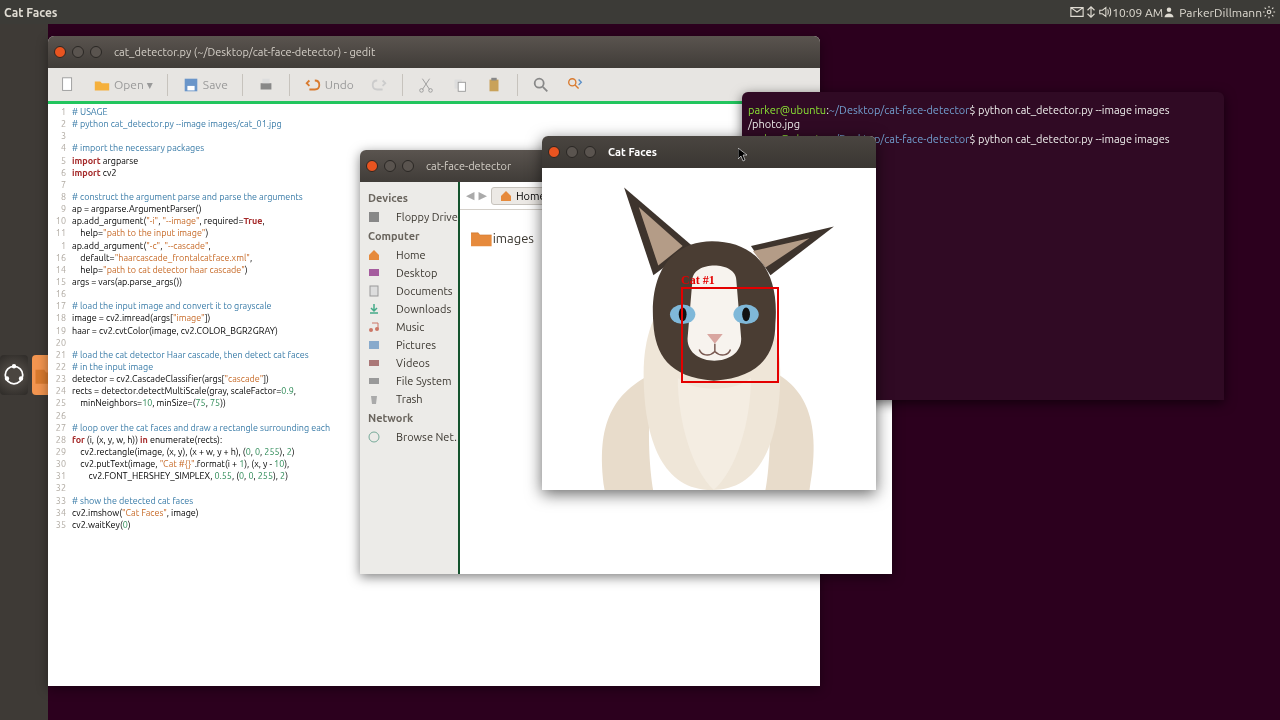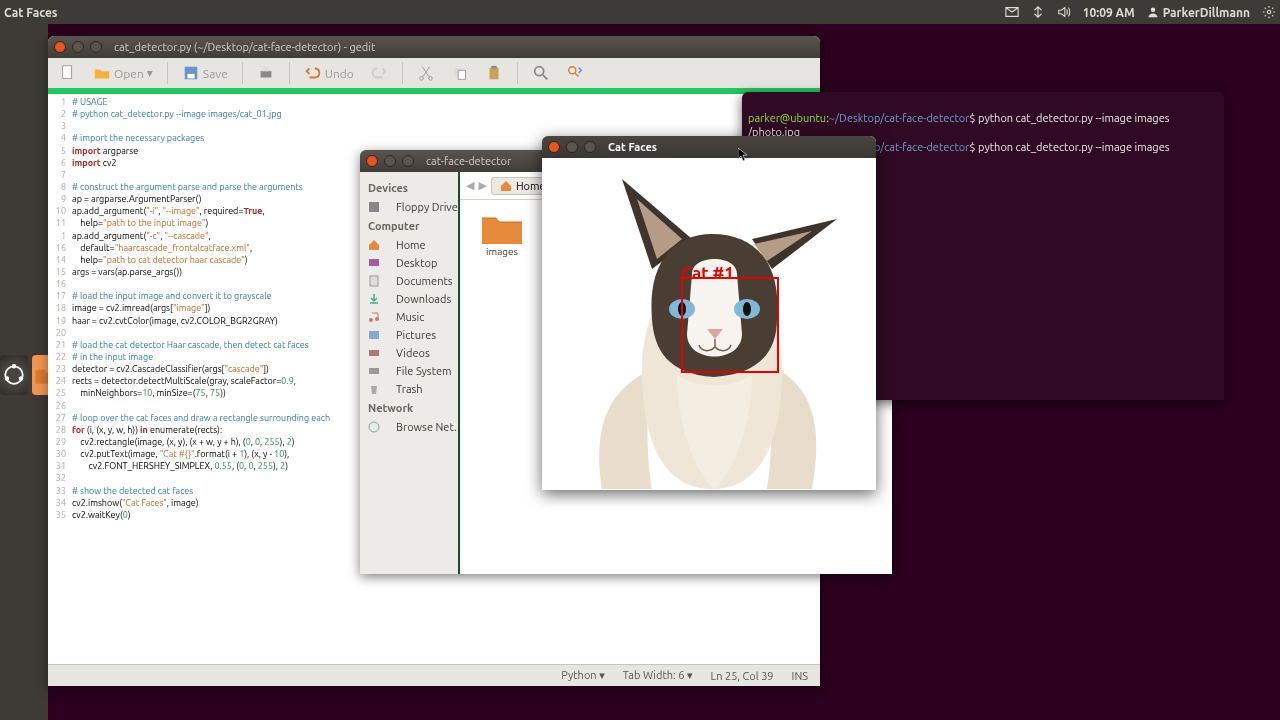--- a/index.html
+++ b/index.html
@@ -2,37 +2,37 @@
 <html><head>
 <meta charset="utf-8">
 <style>
 * { margin: 0; padding: 0; box-sizing: border-box; font-family: Ubuntu, "Liberation Sans", sans-serif; }
 body { width: 1280px; height: 720px; background: #2c001e; overflow: hidden; position: relative; }
 
 
 .top-panel { position: absolute; top: 0; left: 0; right: 0; height: 24px; background: #3c3b37; color: #dfdbd2; display: flex; align-items: center; padding: 0 4px; font-size: 12px; }
 .top-panel .title { font-weight: bold; }
 .top-panel .spacer { flex: 1; }
-.top-panel .indicator { margin-left: 12px; display: flex; align-items: center; gap: 4px; font-weight: bold; }
+.top-panel .indicator { display: flex; align-items: center; gap: 4px; }
 .top-panel svg { fill: #dfdbd2; }
 
 
 .launcher { position: absolute; left: 0; top: 24px; bottom: 0; width: 48px; background: #3e3a36; display: flex; flex-direction: row; align-items: center; padding-top: 6px; gap: 4px; }
 .launcher-item { width: 40px; height: 40px; border-radius: 4px; display: flex; align-items: center; justify-content: center; position: relative; }
 .launcher-item.dash { background: radial-gradient(circle, #4a4540 40%, #2d2a27); }
 .launcher-item svg { width: 28px; height: 28px; }
 .badge { position: absolute; bottom: -2px; right: -2px; background: #dd4814; color: #fff; font-size: 8px; padding: 0 3px; border-radius: 3px; }
 
 
 .gedit { position: absolute; left: 48px; top: 36px; width: 772px; height: 650px; background: #f2f1f0; border-radius: 6px 6px 0 0; box-shadow: 0 3px 12px rgba(0,0,0,.4); display: flex; flex-direction: column; }
-.win-titlebar { height: 22px; background: linear-gradient(#5a544f,#403c38); border-radius: 6px 6px 0 0; display: flex; align-items: center; padding: 0 6px; gap: 6px; }
+.win-titlebar { height: 32px; background: linear-gradient(#5a544f,#403c38); border-radius: 6px 6px 0 0; display: flex; align-items: center; padding: 0 6px; gap: 6px; }
 .win-btn { width: 12px; height: 12px; border-radius: 50%; background: #5a544f; border: 1px solid #2a2724; }
 .win-btn.close { background: #e95420; }
 .win-title { color: #d4cfc7; font-size: 11px; margin-left: 6px; }
-.gedit-toolbar { height: 36px; background: #e7e5e2; border-bottom: 6px solid #22c55e; display: flex; align-items: center; padding: 0 6px; gap: 6px; }
+.gedit-toolbar { height: 36px; background: #e7e5e2; border-bottom: 3px solid #22c55e; display: flex; align-items: center; padding: 0 6px; gap: 6px; }
 .tb-btn { display: flex; align-items: center; gap: 3px; padding: 3px 5px; color: #999; font-size: 12px; }
 .tb-btn svg { width: 18px; height: 18px; }
 .tb-sep { width: 1px; height: 22px; background: #c7c3bd; margin: 0 3px; }
 .gedit-tabs { height: 24px; background: #e7e5e2; display: flex; align-items: flex-end; padding-left: 6px; }
 .gedit-tab { background: #fff; border: 1px solid #c7c3bd; border-bottom: none; padding: 3px 22px 3px 8px; font-size: 11px; border-radius: 3px 3px 0 0; position: relative; }
 .gedit-tab .tab-x { position: absolute; right: 4px; top: 3px; color: #888; font-size: 10px; }
 .code-area { flex: 1; background: #fff; font-family: "DejaVu Sans Mono", monospace; font-size: 9px; line-height: 1.35; overflow: hidden; padding: 2px 0; }
 .code-line { display: flex; }
 .gutter { width: 24px; text-align: right; padding-right: 6px; color: #b0aaa2; user-select: none; }
 .code-text { white-space: pre; }
@@ -46,36 +46,36 @@
 .nautilus { position: absolute; left: 360px; top: 150px; width: 532px; height: 424px; background: #f2f1f0; border-radius: 6px 6px 0 0; box-shadow: 0 3px 12px rgba(0,0,0,.5); display: flex; flex-direction: column; }
 .naut-body { flex: 1; display: flex; }
 .naut-sidebar { width: 100px; background: #ecebe8; border-right: 2px solid #14532d; padding: 6px 0; font-size: 11px; overflow: hidden; }
 .side-h { padding: 4px 8px; font-weight: bold; color: #6a655e; font-size: 11px; }
 .side-i { padding: 3px 8px 3px 8px; display: flex; align-items: center; gap: 16px; color: #3a362f; white-space: nowrap; }
 .side-i svg { width: 12px; height: 12px; flex-shrink: 0; }
 .naut-main { flex: 1; background: #fff; display: flex; flex-direction: column; }
 .naut-path { height: 28px; border-bottom: 1px solid #d4d0ca; display: flex; align-items: center; padding: 0 6px; gap: 4px; font-size: 11px; }
 .crumb { background: #ece9e5; border: 1px solid #c7c3bd; border-radius: 3px; padding: 2px 8px; display: flex; align-items: center; gap: 4px; }
 .naut-icons { flex: 1; padding: 10px; display: flex; align-items: flex-start; gap: 12px; }
-.folder-ic { display: flex; flex-direction: column; align-items: center; width: 64px; font-size: 10px; color: #3a362f; }
+.folder-ic { display: flex; align-items: center; width: 64px; font-size: 13px; color: #3a362f; }
 .folder-ic svg { width: 44px; height: 36px; }
 
 
 .catwin { position: absolute; left: 542px; top: 136px; width: 334px; height: 354px; background: #fff; border-radius: 6px 6px 0 0; box-shadow: 0 4px 16px rgba(0,0,0,.6); display: flex; flex-direction: column; }
 .catwin .win-titlebar { background: linear-gradient(#4a4540,#3a3632); }
 .catwin .win-title { color: #fff; font-weight: bold; }
 .cat-img { flex: 1; position: relative; background: #fff; overflow: hidden; }
 .cat-svg { width: 100%; height: 100%; }
 .det-box { position: absolute; border: 2px solid #e40000; }
-.det-lbl { position: absolute; color: #e40000; font-weight: bold; font-size: 17px; }
+.det-lbl { position: absolute; color: #e40000; font-weight: bold; font-size: 12px; font-family: Liberation Serif, serif; }
 
 
 .term { position: absolute; left: 742px; top: 92px; width: 482px; height: 308px; background: #300a24; border-radius: 6px 6px 0 0; box-shadow: 0 3px 12px rgba(0,0,0,.6); display: flex; flex-direction: column; }
 .term .win-titlebar { background: linear-gradient(#4a4540,#3a3632); }
-.term-body { flex: 1; padding: 11px 6px; font-family: "DejaVu Sans Mono", monospace; font-size: 11px; color: #eeeeec; line-height: 1.3; overflow: hidden; margin-top: 8px; }
+.term-body { flex: 1; padding: 11px 6px; font-family: "DejaVu Sans Mono", monospace; font-size: 11px; color: #eeeeec; line-height: 1.3; overflow: hidden; }
 .tp-u { color: #8ae234; }
 .tp-h { color: #729fcf; }
 
 .cursor { position: absolute; width: 10px; height: 14px; }
 </style>
 </head>
 <body>
 
 <div class="top-panel">
   <span class="title">Cat Faces</span>
@@ -426,26 +426,20 @@
       </div>
       <div class="code-line">
         <span class="gutter">34</span>
         <span class="code-text">cv2.imshow(<span class="c-str">"Cat Faces"</span>, image)</span>
       </div>
       <div class="code-line">
         <span class="gutter">35</span>
         <span class="code-text">cv2.waitKey(<span class="c-num">0</span>)</span>
       </div>
     </div>
-  <div class="gedit-status">
-    <span><span>Python</span> ▾</span>
-    <span><span>Tab Width: 6</span> ▾</span>
-    <span>Ln 25, Col 39</span>
-    <span>INS</span>
-  </div>
 </div>
 
 <div class="nautilus">
   <div class="win-titlebar">
     <div class="win-btn close"></div>
     <div class="win-btn"></div>
     <div class="win-btn"></div>
     <span class="win-title">cat-face-detector</span>
   </div>
   <div class="naut-body">

